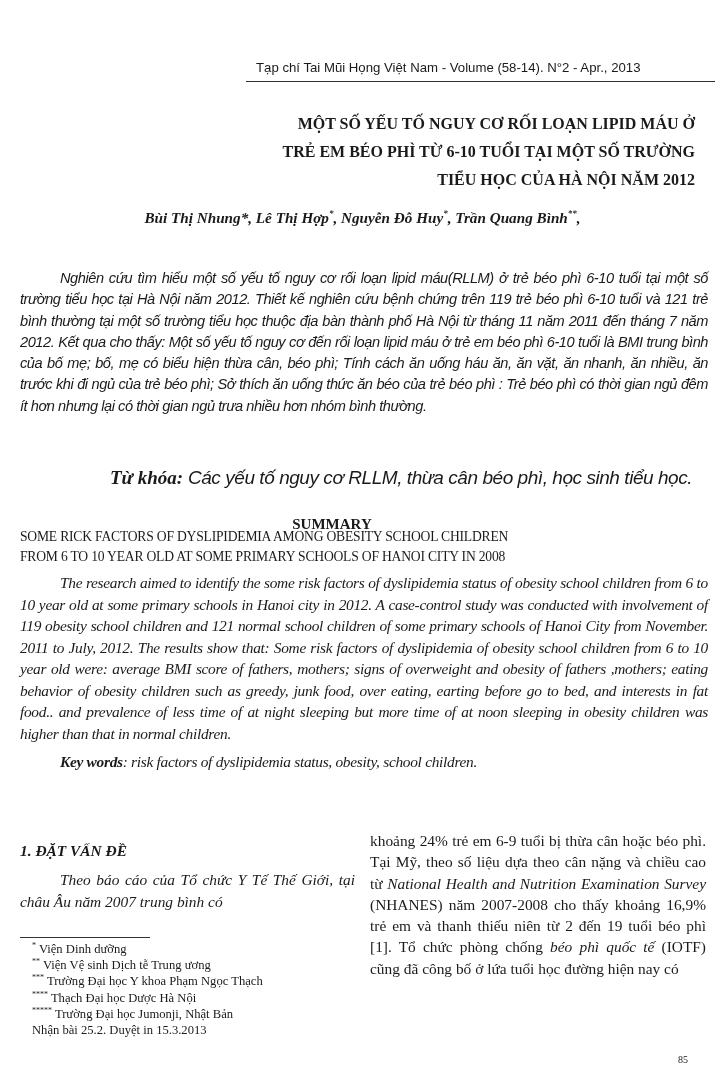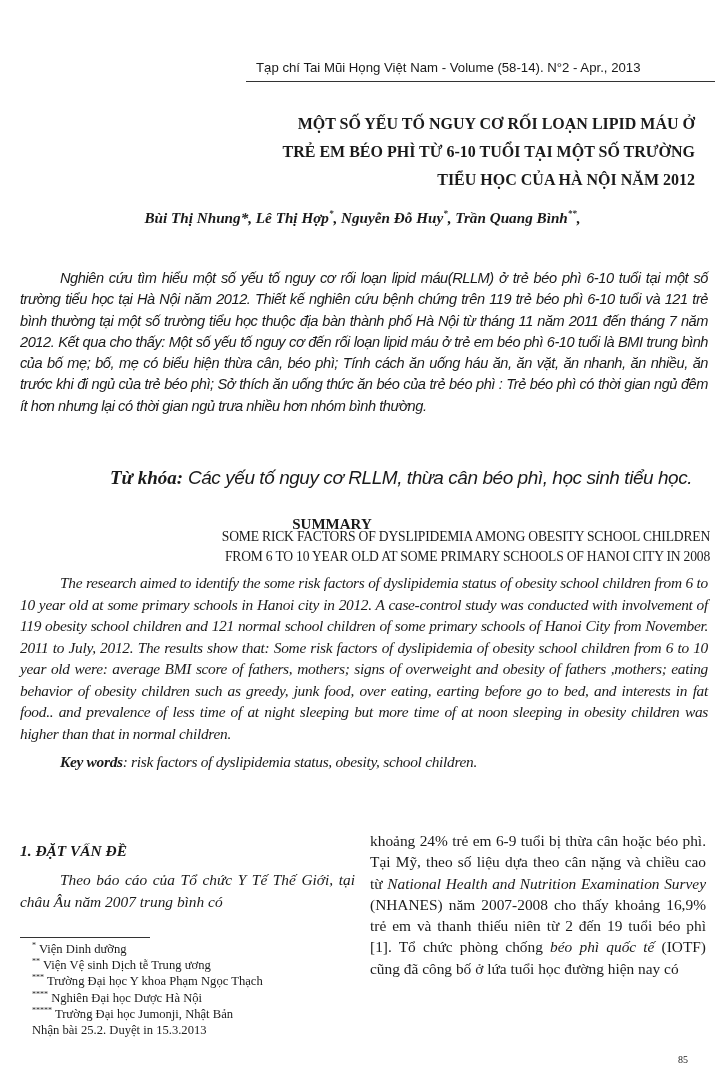--- a/index.html
+++ b/index.html
@@ -44,21 +44,21 @@
       font-family: "Liberation Sans", "DejaVu Sans", sans-serif;
       letter-spacing: -0.45px; white-space: nowrap; margin-left: 41px;
     }
     .keywords-vi b { font-family: "Liberation Serif", serif; letter-spacing: 0; }
     .summary-heading {
       position: absolute; left: 0; width: 664px; top: 508px;
       text-align: center; font-weight: bold; font-size: 15px; margin-top: 8px;
     }
     .summary-title {
       position: absolute; left: 20px; width: 690px; top: 527px;
-      text-align: right; font-size: 13.6px; line-height: 20px;
+      text-align: left; font-size: 13.6px; line-height: 20px;
       letter-spacing: -0.2px;
     }
     .summary-title div { white-space: nowrap; }
     .abstract-en {
       position: absolute; left: 20px; width: 688px; top: 572px;
       font-style: italic; font-size: 15.4px; line-height: 21.5px;
       text-align: justify; text-indent: 40px; letter-spacing: -0.3px;
     }
     .keywords-en {
       position: absolute; left: 60px; top: 753px;
@@ -128,21 +128,21 @@
 <div class="col-left">
   <div class="section-heading">1. ĐẶT VẤN ĐỀ</div>
   <div class="para">Theo báo cáo của Tổ chức Y Tế Thế Giới, tại châu Âu năm 2007 trung bình có</div>
 </div>
 
 <div class="footnote-rule"></div>
 <div class="footnotes">
   <div class="fn"><sup>*</sup><span> Viện Dinh dưỡng</span></div>
   <div class="fn"><sup>**</sup><span> Viện Vệ sinh Dịch tễ Trung ương</span></div>
   <div class="fn"><sup>***</sup><span> Trường Đại học Y khoa Phạm Ngọc Thạch</span></div>
-  <div class="fn"><sup>****</sup><span> Nghiên Đại học Dược Hà Nội</span></div>
+  <div class="fn"><sup>****</sup><span> Thạch Đại học Dược Hà Nội</span></div>
   <div class="fn"><sup>*****</sup><span> Trường Đại học Jumonji, Nhật Bản</span></div>
   <div class="fn">Nhận bài 25.2. Duyệt  in 15.3.2013</div>
 </div>
 
 <div class="col-right">
   <span>khoảng 24% trẻ em 6-9 tuổi bị thừa cân hoặc béo phì. Tại Mỹ, theo số liệu dựa theo cân nặng và chiều cao từ </span><i>National Health and Nutrition Examination Survey</i><span> (NHANES) năm 2007-2008 cho thấy khoảng 16,9% trẻ em và thanh thiếu niên từ 2 đến 19 tuổi béo phì [1]. Tổ chức phòng chống </span><i>béo phì quốc tế</i><span> (IOTF) cũng đã công bố ở lứa tuổi học đường hiện nay có</span>
 </div>
 
 <div class="page-number">85</div>
 

